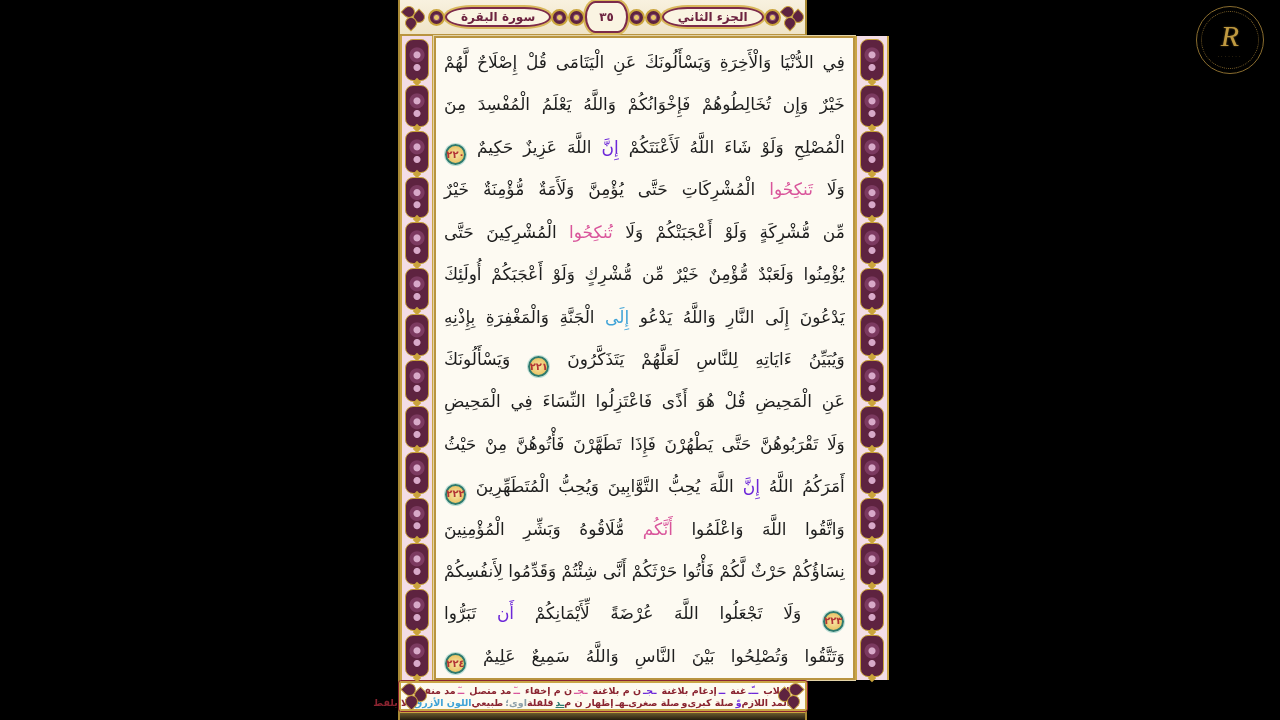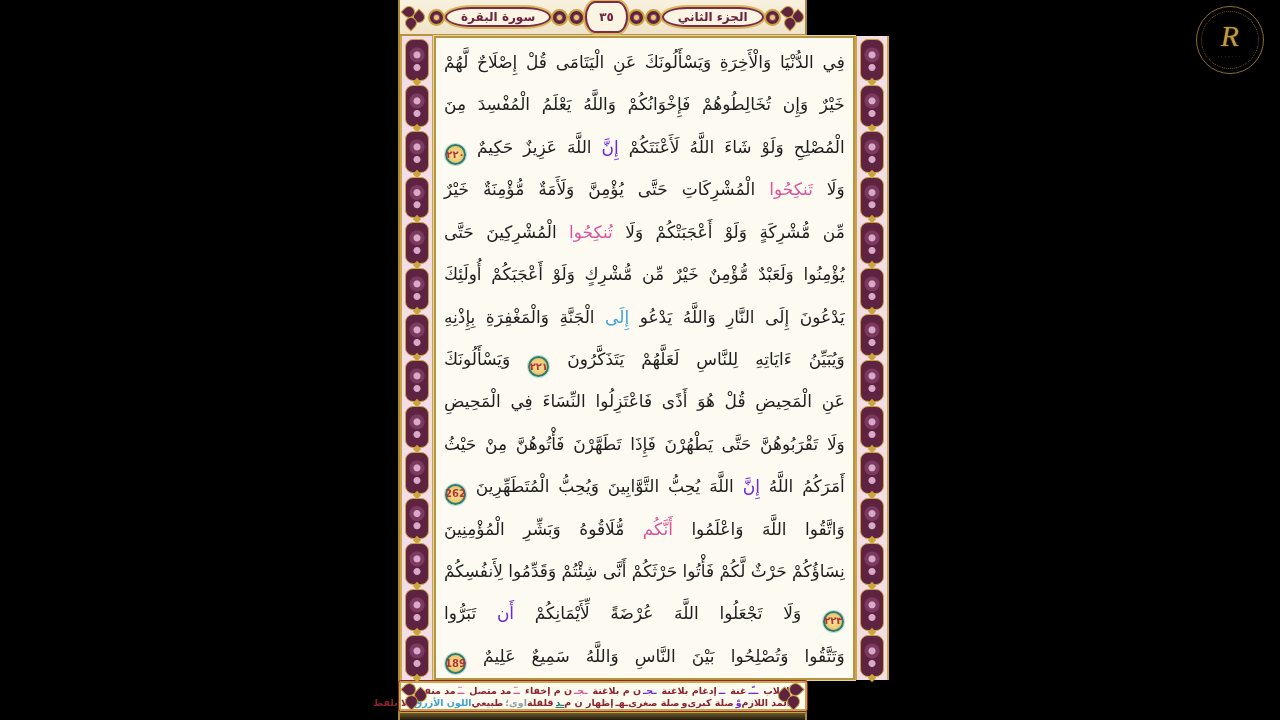--- a/index.html
+++ b/index.html
@@ -150,25 +150,25 @@
           <div class="line"><span class="seg">فِي الدُّنْيَا وَالْأَخِرَةِ وَيَسْأَلُونَكَ عَنِ الْيَتَامَى قُلْ إِصْلَاحٌ لَّهُمْ</span></div>
           <div class="line"><span class="seg">خَيْرٌ وَإِن تُخَالِطُوهُمْ فَإِخْوَانُكُمْ وَاللَّهُ يَعْلَمُ الْمُفْسِدَ مِنَ</span></div>
           <div class="line"><span class="seg">الْمُصْلِحِ وَلَوْ شَاءَ اللَّهُ لَأَعْنَتَكُمْ </span><span class="seg c-green">إِنَّ</span><span class="seg"> اللَّهَ عَزِيزٌ حَكِيمٌ </span><span class="ayah-marker">٢٢٠</span></div>
           <div class="line"><span class="seg">وَلَا </span><span class="seg c-pink">تَنكِحُوا</span><span class="seg"> الْمُشْرِكَاتِ حَتَّى يُؤْمِنَّ وَلَأَمَةٌ مُّؤْمِنَةٌ خَيْرٌ</span></div>
           <div class="line"><span class="seg">مِّن مُّشْرِكَةٍ وَلَوْ أَعْجَبَتْكُمْ وَلَا </span><span class="seg c-pink">تُنكِحُوا</span><span class="seg"> الْمُشْرِكِينَ حَتَّى</span></div>
           <div class="line"><span class="seg">يُؤْمِنُوا وَلَعَبْدٌ مُّؤْمِنٌ خَيْرٌ مِّن مُّشْرِكٍ وَلَوْ أَعْجَبَكُمْ أُولَئِكَ</span></div>
           <div class="line"><span class="seg">يَدْعُونَ إِلَى النَّارِ وَاللَّهُ يَدْعُو </span><span class="seg c-blue">إِلَى</span><span class="seg"> الْجَنَّةِ وَالْمَغْفِرَةِ بِإِذْنِهِ</span></div>
           <div class="line"><span class="seg">وَيُبَيِّنُ ءَايَاتِهِ لِلنَّاسِ لَعَلَّهُمْ يَتَذَكَّرُونَ </span><span class="ayah-marker">٢٢١</span><span class="seg"> وَيَسْأَلُونَكَ</span></div>
           <div class="line"><span class="seg">عَنِ الْمَحِيضِ قُلْ هُوَ أَذًى فَاعْتَزِلُوا النِّسَاءَ فِي الْمَحِيضِ</span></div>
           <div class="line"><span class="seg">وَلَا تَقْرَبُوهُنَّ حَتَّى يَطْهُرْنَ فَإِذَا تَطَهَّرْنَ فَأْتُوهُنَّ مِنْ حَيْثُ</span></div>
-          <div class="line"><span class="seg">أَمَرَكُمُ اللَّهُ </span><span class="seg c-green">إِنَّ</span><span class="seg"> اللَّهَ يُحِبُّ التَّوَّابِينَ وَيُحِبُّ الْمُتَطَهِّرِينَ </span><span class="ayah-marker">262</span></div>
+          <div class="line"><span class="seg">أَمَرَكُمُ اللَّهُ </span><span class="seg c-green">إِنَّ</span><span class="seg"> اللَّهَ يُحِبُّ التَّوَّابِينَ وَيُحِبُّ الْمُتَطَهِّرِينَ </span><span class="ayah-marker">٢٢٢</span></div>
           <div class="line"><span class="seg">وَاتَّقُوا اللَّهَ وَاعْلَمُوا </span><span class="seg c-pink">أَنَّكُم</span><span class="seg"> مُّلَاقُوهُ وَبَشِّرِ الْمُؤْمِنِينَ</span></div>
           <div class="line"><span class="seg">نِسَاؤُكُمْ حَرْثٌ لَّكُمْ فَأْتُوا حَرْثَكُمْ أَنَّى شِئْتُمْ وَقَدِّمُوا لِأَنفُسِكُمْ</span></div>
           <div class="line"><span class="ayah-marker">٢٢٣</span><span class="seg"> وَلَا تَجْعَلُوا اللَّهَ عُرْضَةً لِّأَيْمَانِكُمْ </span><span class="seg c-green">أَن</span><span class="seg"> تَبَرُّوا</span></div>
-          <div class="line"><span class="seg">وَتَتَّقُوا وَتُصْلِحُوا بَيْنَ النَّاسِ وَاللَّهُ سَمِيعٌ عَلِيمٌ </span><span class="ayah-marker">189</span></div>
+          <div class="line"><span class="seg">وَتَتَّقُوا وَتُصْلِحُوا بَيْنَ النَّاسِ وَاللَّهُ سَمِيعٌ عَلِيمٌ </span><span class="ayah-marker">٢٢٤</span></div>
         </div>
       <div class="strip">
           <div class="orn-cell"></div>
           <div class="orn-cell"></div>
           <div class="orn-cell"></div>
           <div class="orn-cell"></div>
           <div class="orn-cell"></div>
           <div class="orn-cell"></div>
           <div class="orn-cell"></div>
           <div class="orn-cell"></div>

